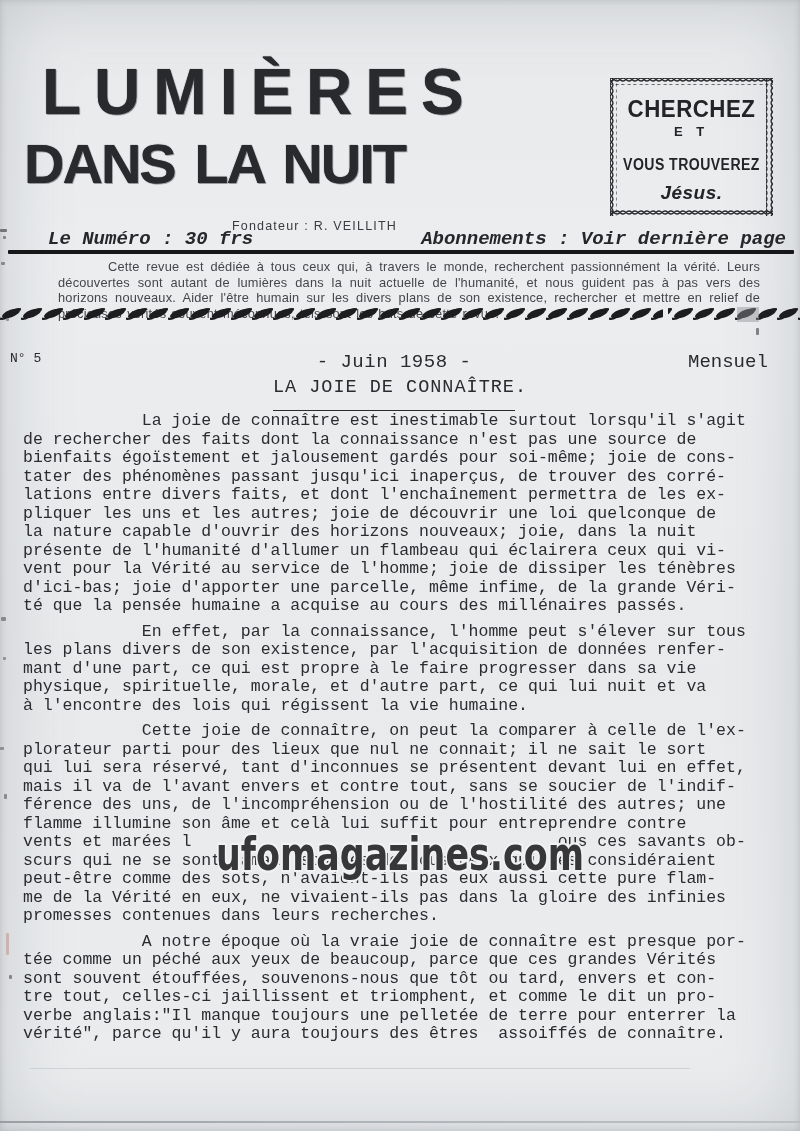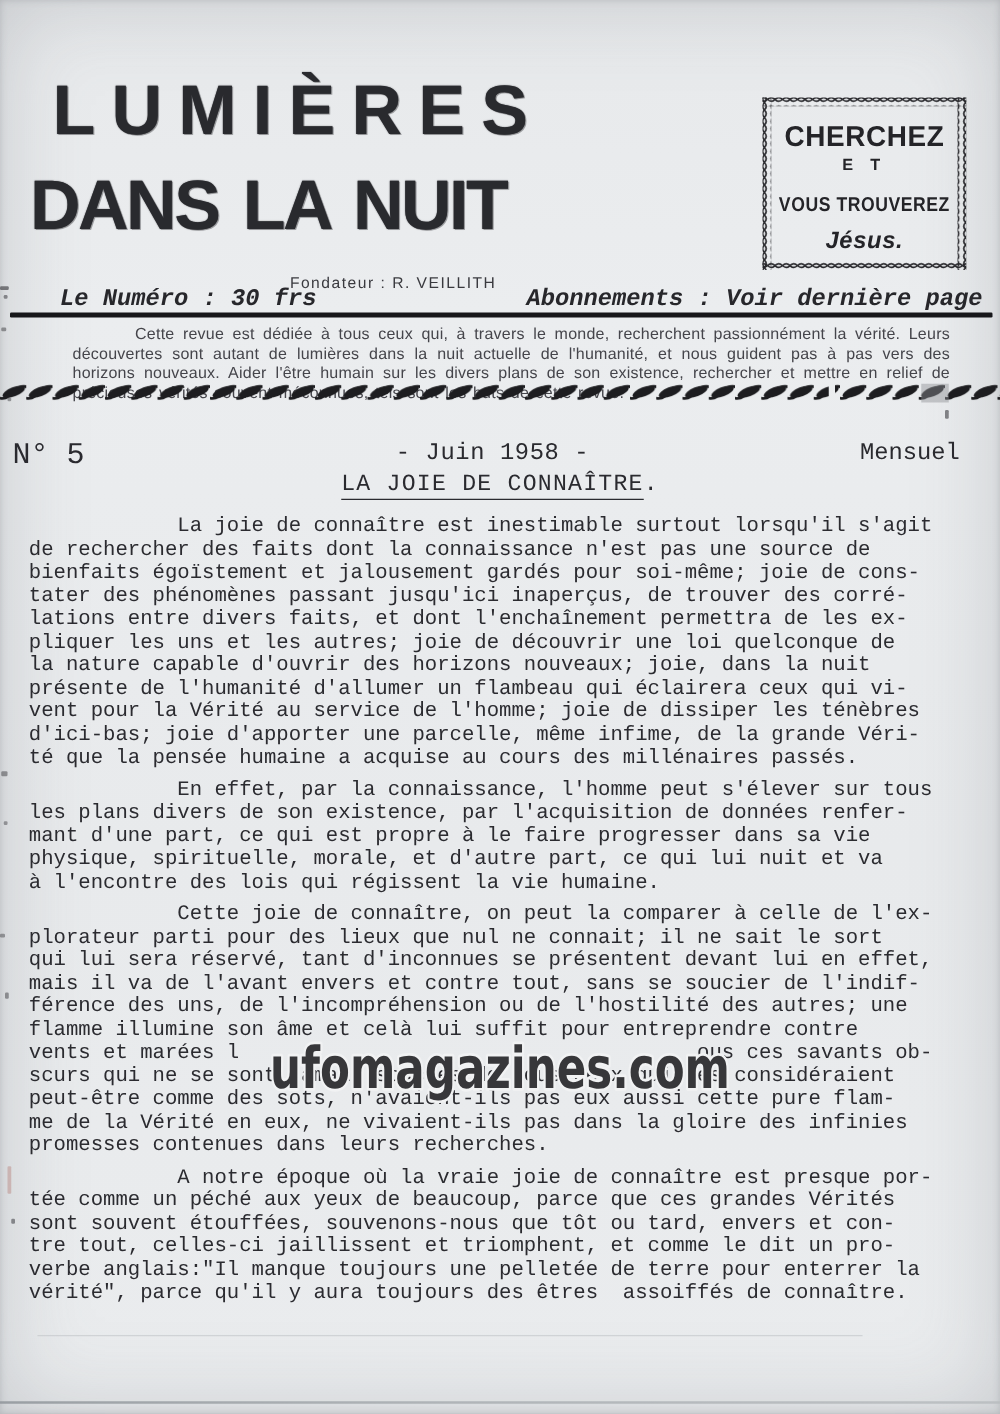--- a/index.html
+++ b/index.html
@@ -6,21 +6,21 @@
   .page{
     position:relative;width:800px;height:1131px;margin:0 auto;overflow:hidden;
     background:linear-gradient(180deg,#e7e9eb 0%,#ebedef 22%,#e8eaec 60%,#eaecee 100%);
     box-shadow:inset 0 0 70px rgba(110,116,122,.28), inset 0 0 6px rgba(90,95,100,.25);
     font-family:"Liberation Sans",sans-serif;color:#232327;
   }
   
   .title{position:absolute;font-weight:700;color:#292a2e;line-height:1;
          font-family:"Liberation Sans",sans-serif;
          text-shadow:0 0 1px rgba(40,40,44,.9), 1px 1px 0 rgba(40,40,44,.35);}
-  .title.l1{left:42px;top:60px;font-size:56px;letter-spacing:13px;}
+  .title.l1{left:42px;top:60px;font-size:64px;letter-spacing:13px;}
   .title.l2{left:24px;top:136px;font-size:56px;letter-spacing:-2px;word-spacing:6px;}
   .founder{position:absolute;left:42px;top:219px;width:545px;text-align:center;
            font-size:12.5px;letter-spacing:1.2px;color:#3a3a3f;}
   .price,.subs{position:absolute;top:228px;font-family:Liberation Mono, monospace;
                font-style:italic;font-weight:700;font-size:19px;color:#27272b;}
   .price{left:48px;}
   .subs{right:14px;}
   
   .promo{position:absolute;left:608px;top:76px;width:167px;height:142px;}
   .promo svg.border{position:absolute;left:0;top:0;}
@@ -30,26 +30,26 @@
   .promo .pl3{top:80px;font-size:16px;letter-spacing:.5px;transform:scaleX(.88);}
   .promo .pl4{top:106px;font-size:19px;font-weight:600;font-style:italic;letter-spacing:.5px;}
   
   .rule{position:absolute;left:8px;top:250px;width:786px;height:4px;background:#17171a;border-radius:1px;}
   .rope{position:absolute;left:0;top:305px;}
   .mission{position:absolute;left:58px;top:259px;width:702px;margin:0;
            font-size:12.8px;line-height:15.6px;text-align:justify;text-indent:50px;
            color:#45454b;letter-spacing:.2px;word-spacing:1.5px;}
   
   .mono{font-family:"Liberation Mono",monospace;color:#2a2a2f;}
-  .issue-num{position:absolute;left:10px;top:351px;font-size:24px;}
+  .issue-num{position:absolute;left:10px;top:351px;font-size:13px;}
   .issue-date{position:absolute;left:0;top:351px;width:788px;text-align:center;font-size:19px;letter-spacing:.5px;}
   .issue-freq{position:absolute;left:688px;top:351px;font-size:19px;}
   .article-title{position:absolute;left:0;top:377px;width:800px;margin:0;text-align:center;
                  font-size:18.5px;font-weight:400;letter-spacing:1px;}
-  .article-title .u{border-bottom:1.6px solid #2a2a2f;padding-bottom:1px;}
+  .article-title .u{border-bottom:1.6px solid #2a2a2f;padding-bottom:12px;}
   
   .article{position:absolute;left:23px;top:412px;width:766px;}
   .article p{margin:0 0 7px 0;font-size:16.5px;line-height:18.5px;white-space:pre;
              font-family:"Liberation Mono",monospace;color:#2b2b30;
              font-variant-ligatures:none;}
   
   .watermark{position:absolute;left:206px;top:824px;}
   .watermark text{font-family:"DejaVu Sans",sans-serif;font-weight:bold;}
   
   .speck{position:absolute;background:#4a4a4e;border-radius:1px;}

